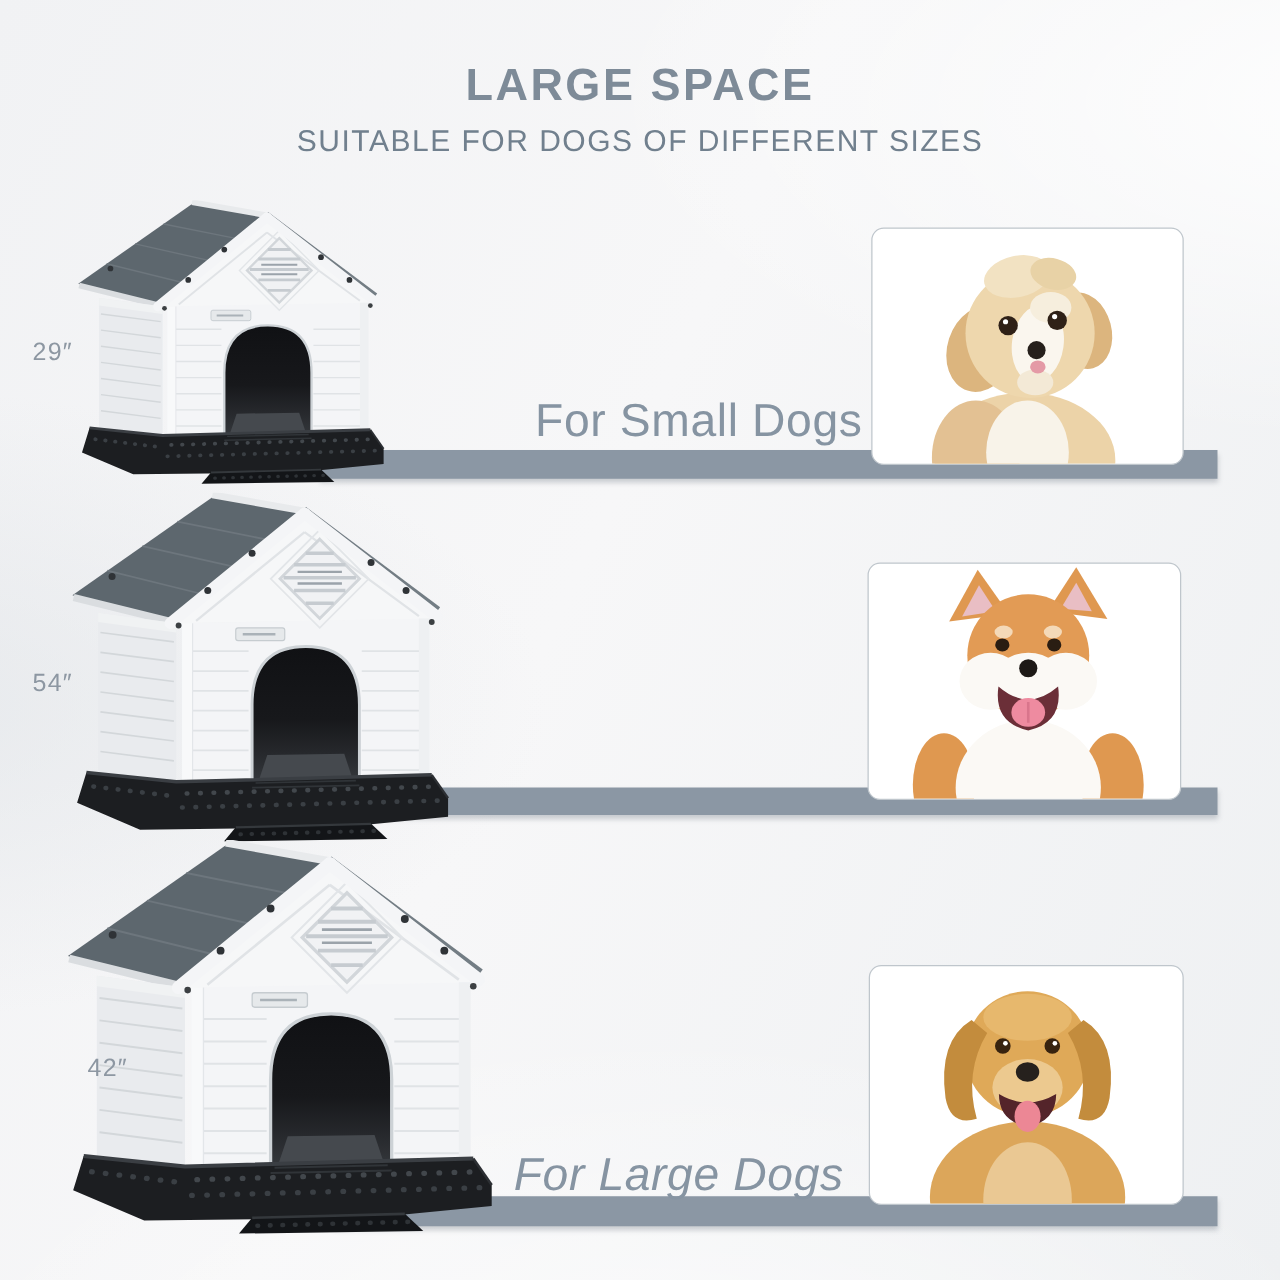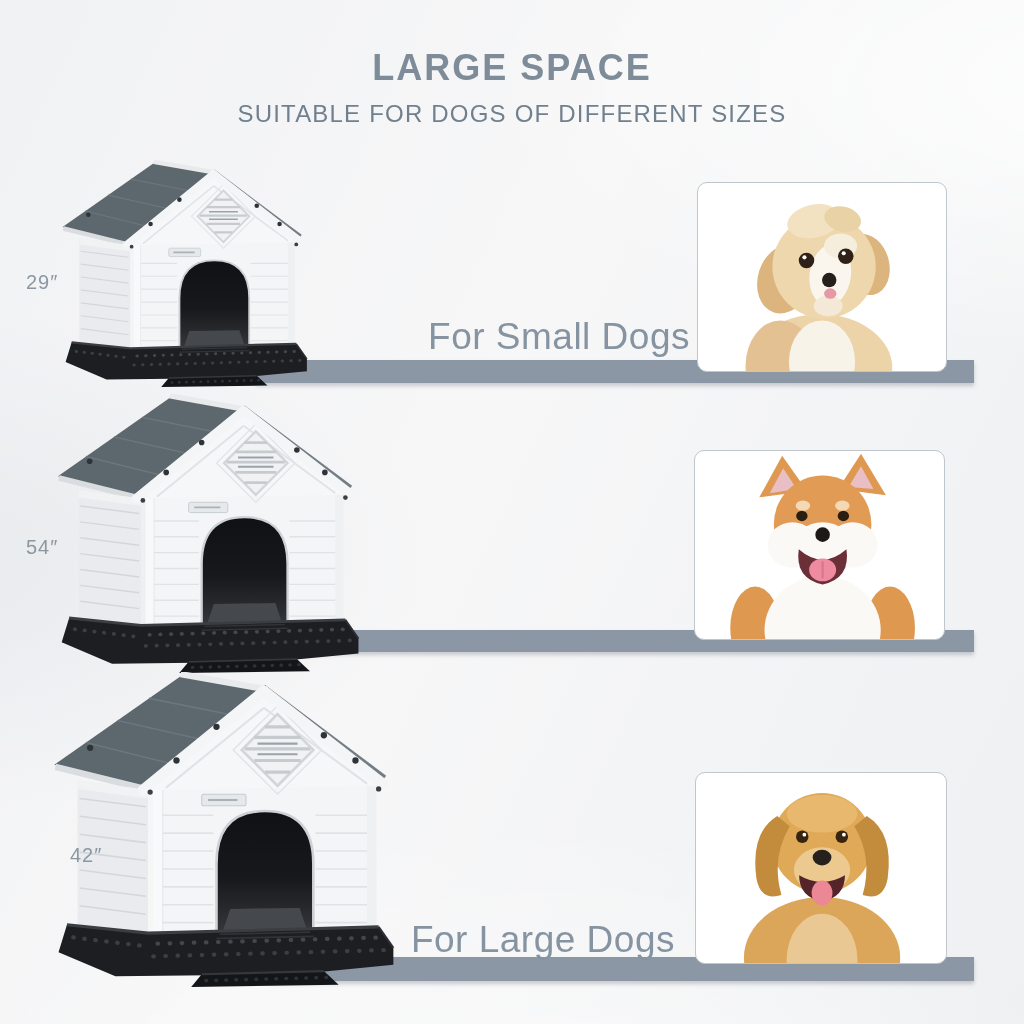--- a/index.html
+++ b/index.html
@@ -29,21 +29,21 @@
   .house2{left:52px;top:394px;width:318px;height:280px;}
   .house3{left:48px;top:672px;width:358px;height:316px;}
   .size-label{
     position:absolute;z-index:2;font-size:20px;color:#8d97a2;letter-spacing:1px;line-height:1;
   }
   .sz1{left:26px;top:272px;} .sz2{left:26px;top:537px;} .sz3{left:26px;top:845px;margin-left:44px;}
   .caption{
     position:absolute;z-index:2;width:330px;text-align:right;
     font-size:37px;font-weight:300;color:#8694a2;letter-spacing:.5px;line-height:1;
   }
-  .cap1{right:334px;top:318px;} .cap2{right:338px;top:596px;} .cap3{right:349px;top:921px;}
+  .cap1{right:334px;top:318px;} .cap2{right:338px;top:596px;} .cap3{right:349px;top:921px;font-style:italic;}
   .card{
     position:absolute;z-index:3;background:#ffffff;border:1.5px solid #bfc6cc;
     border-radius:10px;overflow:hidden;
   }
   .card1{left:697px;top:182px;width:248px;height:188px;}
   .card2{left:694px;top:450px;width:249px;height:188px;}
   .card3{left:695px;top:772px;width:250px;height:190px;}
   .card svg{display:block;width:100%;height:100%;}
 </style>
 </head>

